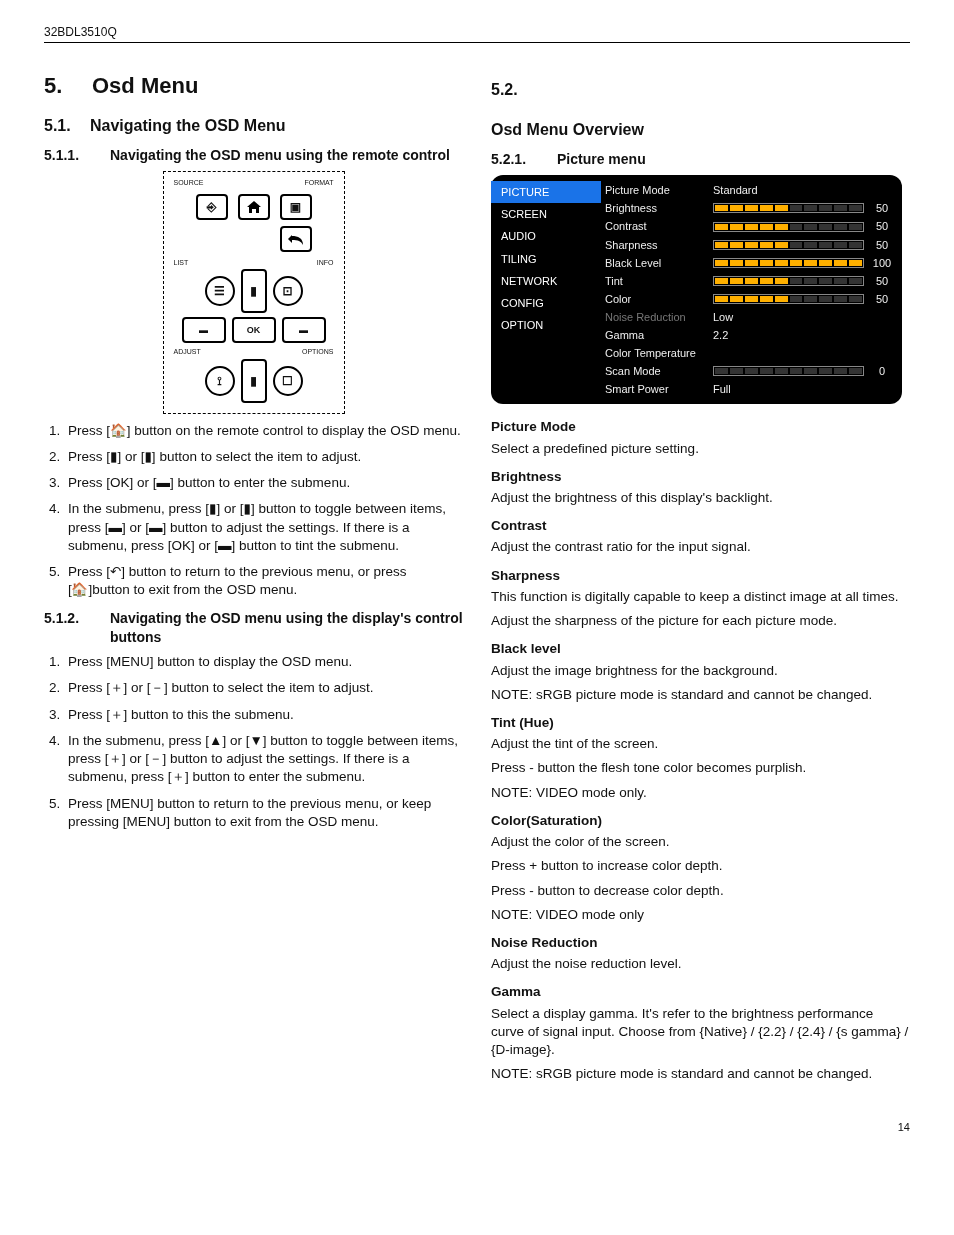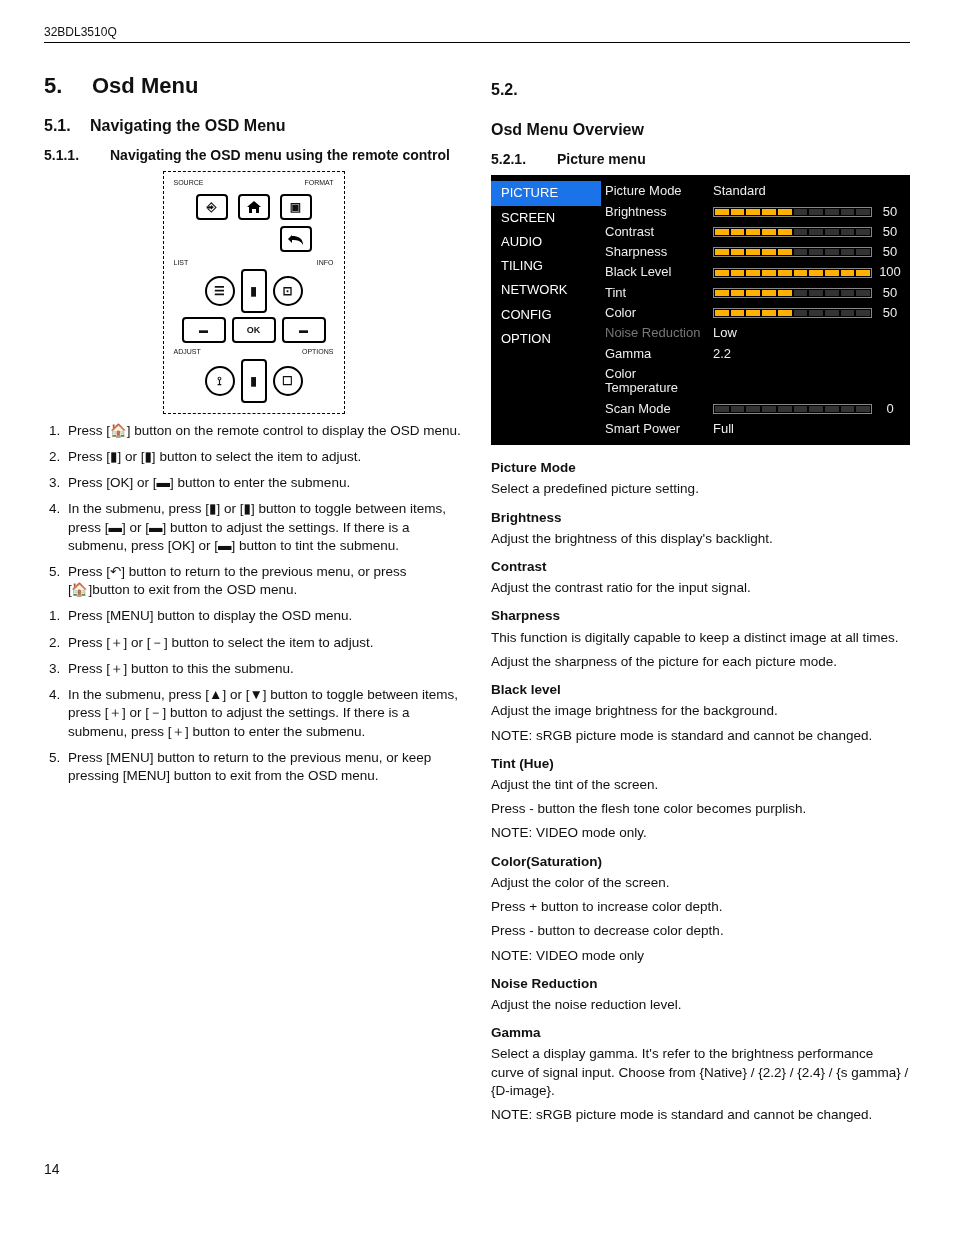--- a/index.html
+++ b/index.html
@@ -71,24 +71,25 @@
     font-size:12px; font-weight:bold;
     background:#fff;
   }
   .remote .btn.round { width:26px; height:26px; border-radius:50%; }
   .remote .btn.tall { height:40px; width:22px; }
   .remote .btn.wide { width:40px; height:22px; font-size:9px;}
   .remote .midrow { display:flex; justify-content:center; align-items:center; gap:6px; }
   .osd-shot {
     background:#000;
     color:#ccc;
-    font-size:13px;
+    font-size:11px;
     display:flex;
-    margin: 4px 0 14px 0;
+    margin: 4px 8px 14px 0;
     line-height:1.1;
+    border-radius:12px;
   }
   .osd-nav { width:110px; padding:6px 0;}
   .osd-nav div { padding:5px 10px; color:#fff;}
   .osd-nav div.sel { background:#1a73e8; color:#fff; }
   .osd-body { flex:1; padding:6px 8px 6px 4px; }
   .osd-row {
     display:flex; align-items:center;
     padding:3px 0;
     gap:6px;
   }
@@ -106,21 +107,21 @@
     box-sizing:border-box;
   }
   .slider .seg { flex:1; background:#333;}
   .slider .seg.on { background:#ffb000;}
   .desc-block p { margin: 3px 0 6px 0;}
   .desc-block h4 {
     font-size: 13.5px;
     font-weight:700;
     margin: 10px 0 0 0;
   }
-  .footer-page { text-align:left; font-size:14px; margin-top:30px; clear:both;}
+  .footer-page { text-align:right; font-size:11px; margin-top:30px; clear:both;}
 </style>
 </head>
 <body>
 
 <div class="header-bar">32BDL3510Q</div>
 
 <div class="columns">
 
   <div class="col">
 
@@ -190,20 +191,24 @@
     </div>
 
     <ol class="steps">
       <li>Press [🏠] button on the remote control to display the OSD menu.</li>
       <li>Press [▮] or [▮] button to select the item to adjust.</li>
       <li>Press [OK] or [▬] button to enter the submenu.</li>
       <li>In the submenu, press [▮] or [▮] button to toggle between items, press [▬] or [▬] button to adjust the settings. If there is a submenu, press [OK] or [▬] button to tint the submenu.</li>
       <li>Press [↶] button to return to the previous menu, or press [🏠]button to exit from the OSD menu.</li>
     </ol>
 
+    <h3 class="h511">
+      <span class="num">5.1.2.</span>
+      <span class="ttl">Navigating the OSD menu using the display's control buttons</span>
+    </h3>
 
     <ol class="steps">
       <li>Press [MENU] button to display the OSD menu.</li>
       <li>Press [＋] or [－] button to select the item to adjust.</li>
       <li>Press [＋] button to this the submenu.</li>
       <li>In the submenu, press [▲] or [▼] button to toggle between items, press [＋] or [－] button to adjust the settings. If there is a submenu, press [＋] button to enter the submenu.</li>
       <li>Press [MENU] button to return to the previous menu, or keep pressing [MENU] button to exit from the OSD menu.</li>
     </ol>
 
   </div>

